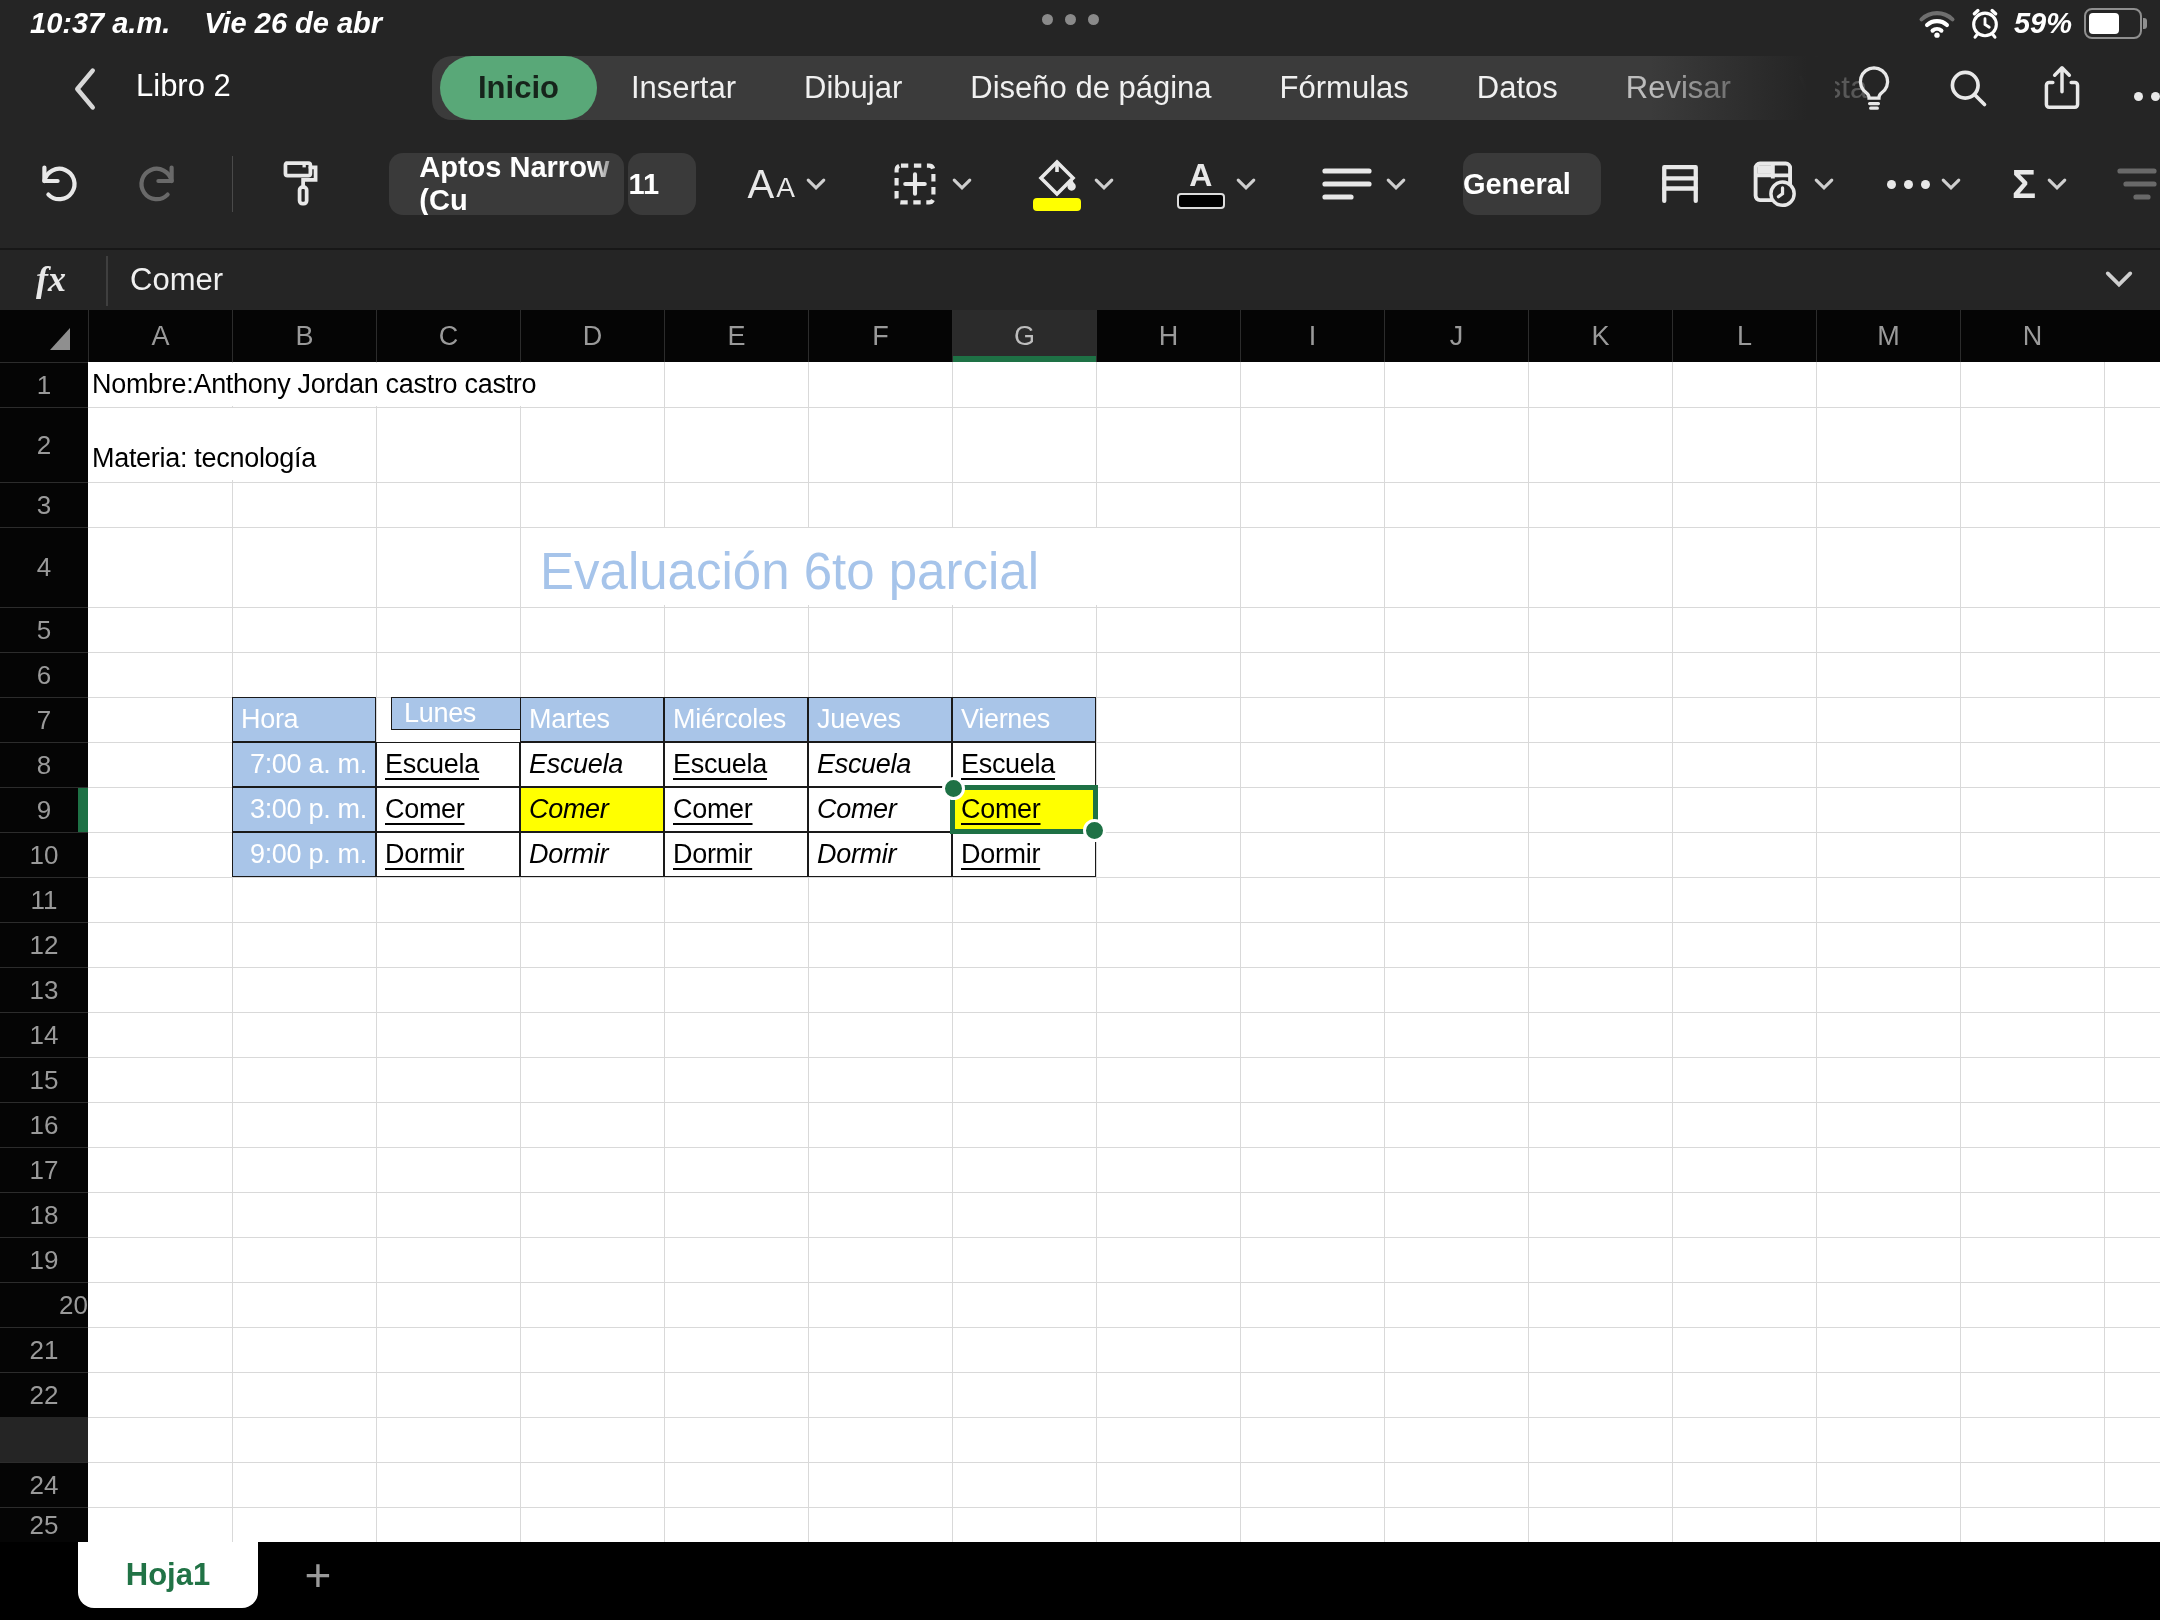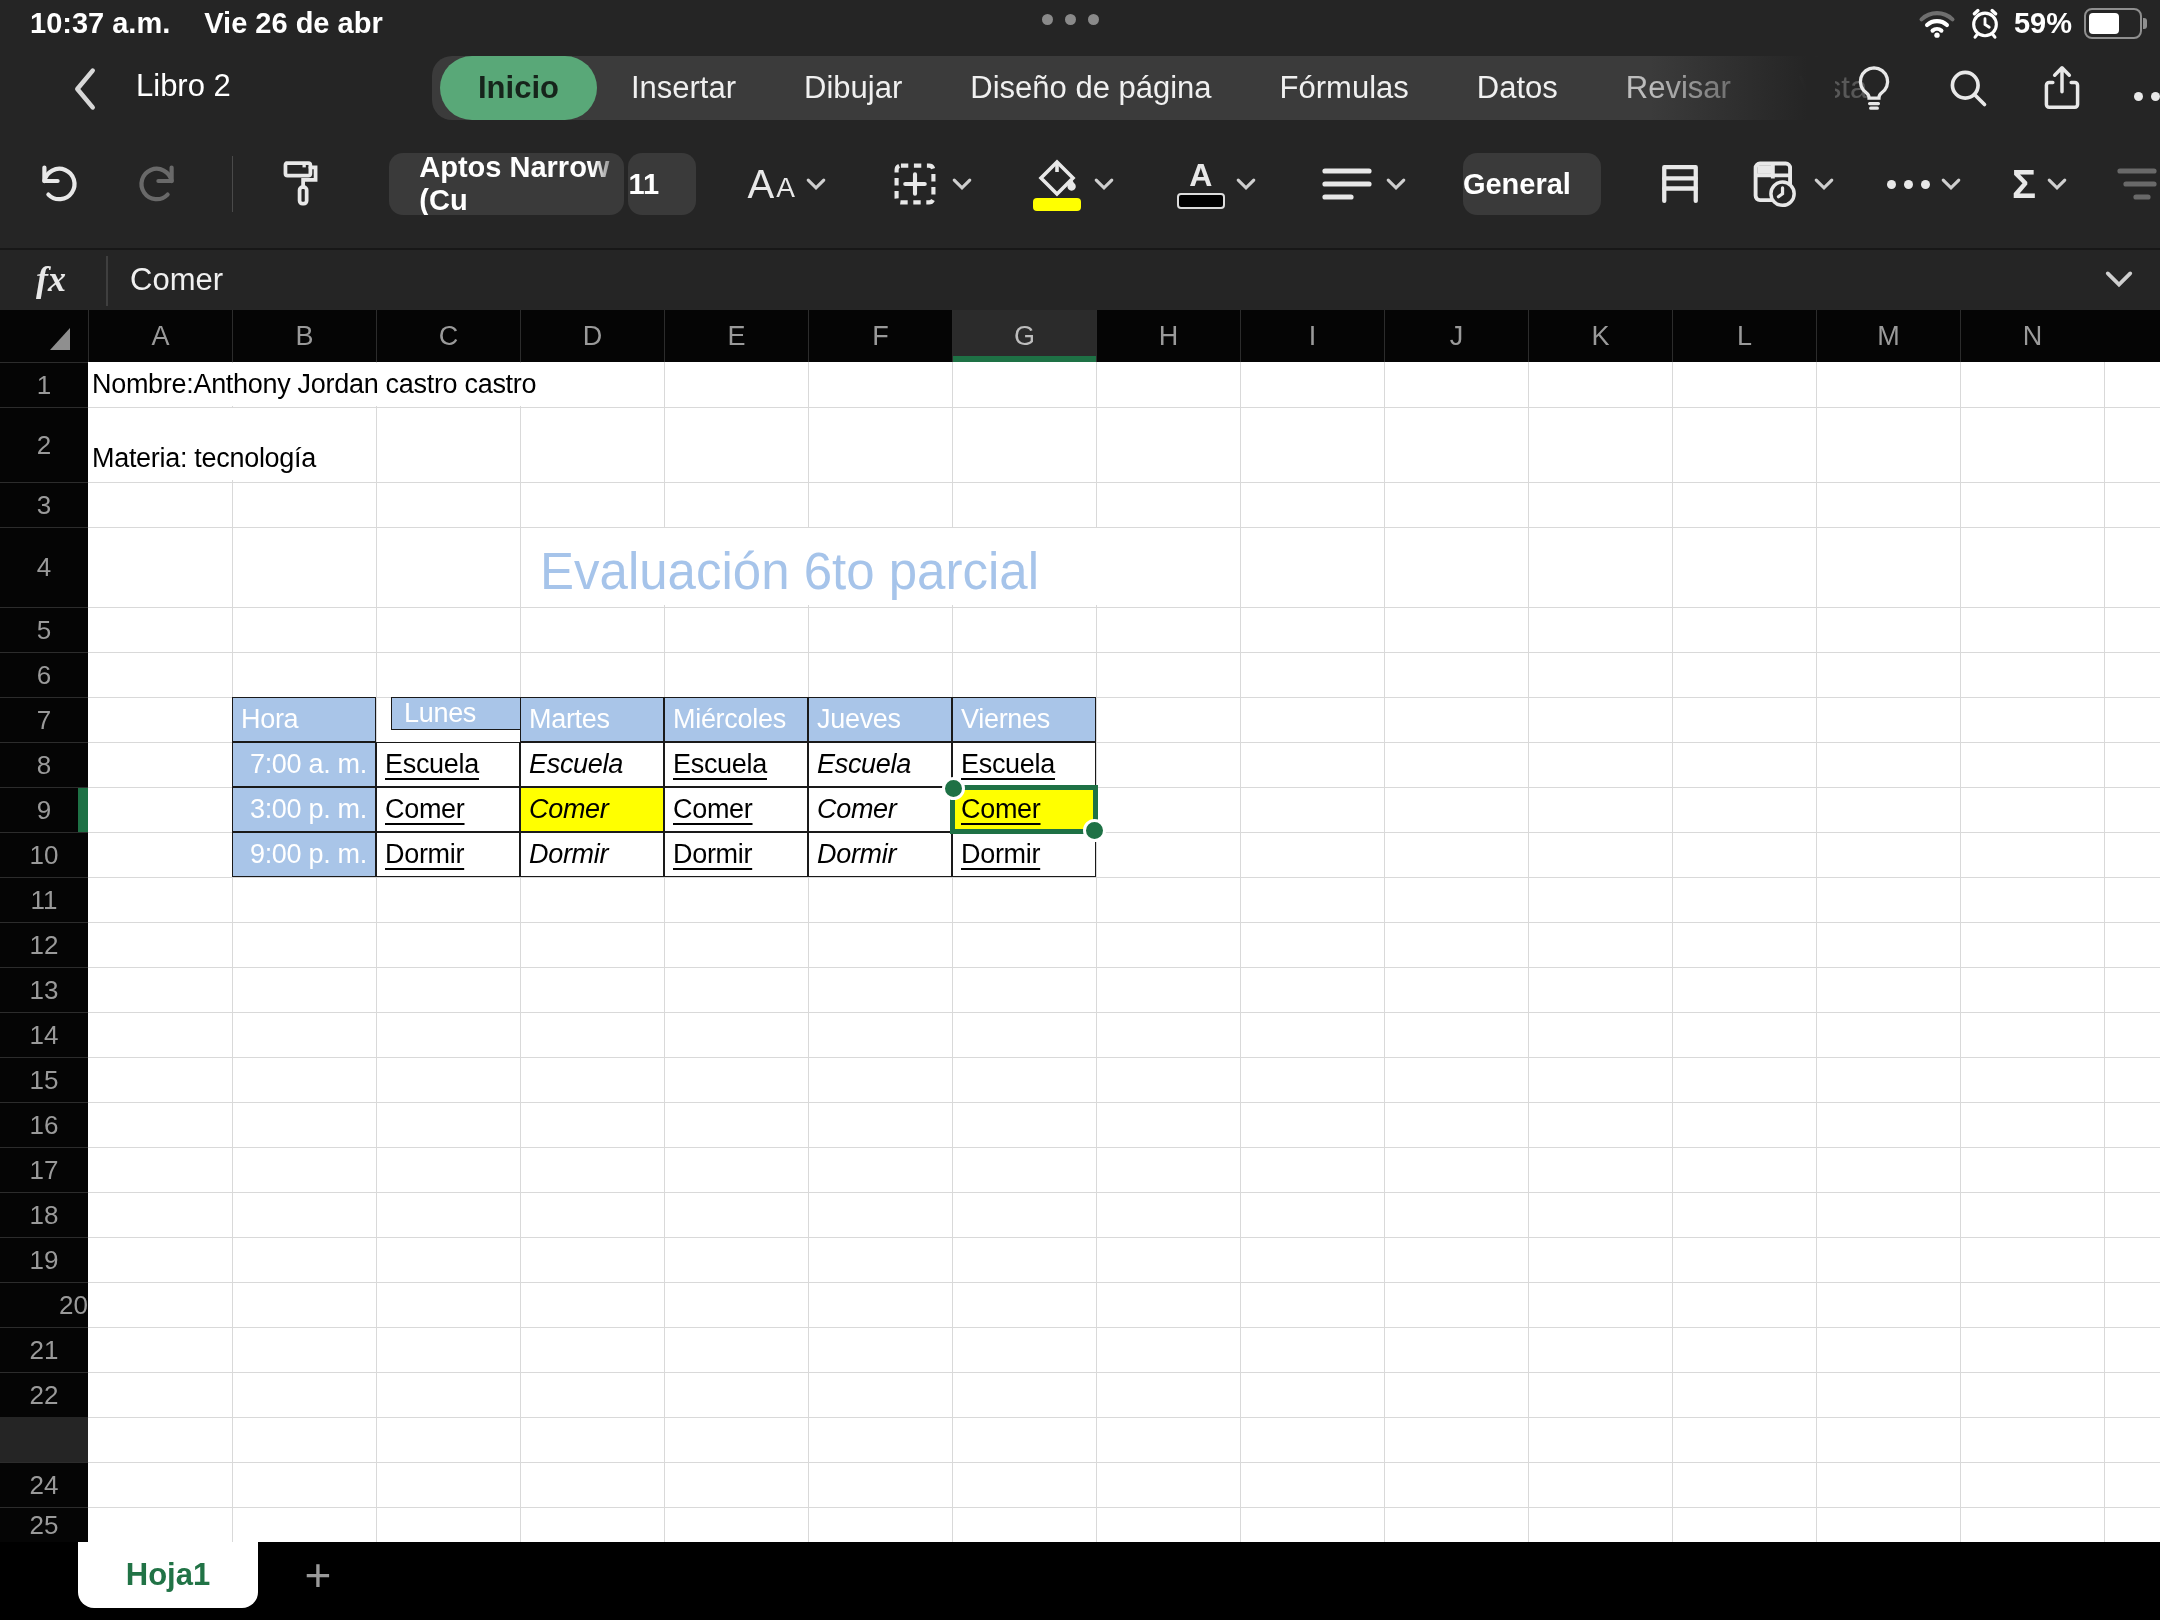--- a/index.html
+++ b/index.html
@@ -1,19 +1,19 @@
 <!DOCTYPE html>
 <html><head>
 <meta charset="utf-8">
 <style>
   html,body{margin:0;padding:0;background:#000;}
   #app{position:relative;width:2160px;height:1620px;background:#252525;overflow:hidden;
        font-family:"Liberation Sans",sans-serif;-webkit-font-smoothing:antialiased;}
   
-  .statusbar{position:absolute;left:0;top:0;width:2160px;height:44px;color:#fff;}
+  .statusbar{position:absolute;left:0;top:0;width:2160px;height:44px;color:#fff;font-style:italic;}
   .st-left{position:absolute;left:30px;top:7px;font-size:29px;font-weight:bold;display:flex;gap:34px;}
   .st-dots{position:absolute;left:1042px;top:14px;display:flex;gap:12px;}
   .st-dots i{width:11px;height:11px;border-radius:50%;background:#8a8a8a;}
   .st-right{position:absolute;right:18px;top:6px;display:flex;align-items:center;gap:12px;}
   .battery-pct{font-size:29px;font-weight:bold;}
   .battery{position:relative;width:54px;height:27px;border:2.5px solid #8f8f8f;border-radius:8px;}
   .battery .lvl{position:absolute;left:3px;top:3px;bottom:3px;width:55%;background:#fff;border-radius:4px;}
   .battery .nub{position:absolute;right:-7px;top:8px;width:4px;height:11px;background:#8f8f8f;border-radius:0 3px 3px 0;}
   
   .ribbon{position:absolute;left:0;top:44px;width:2160px;height:88px;margin-left:40px;}

